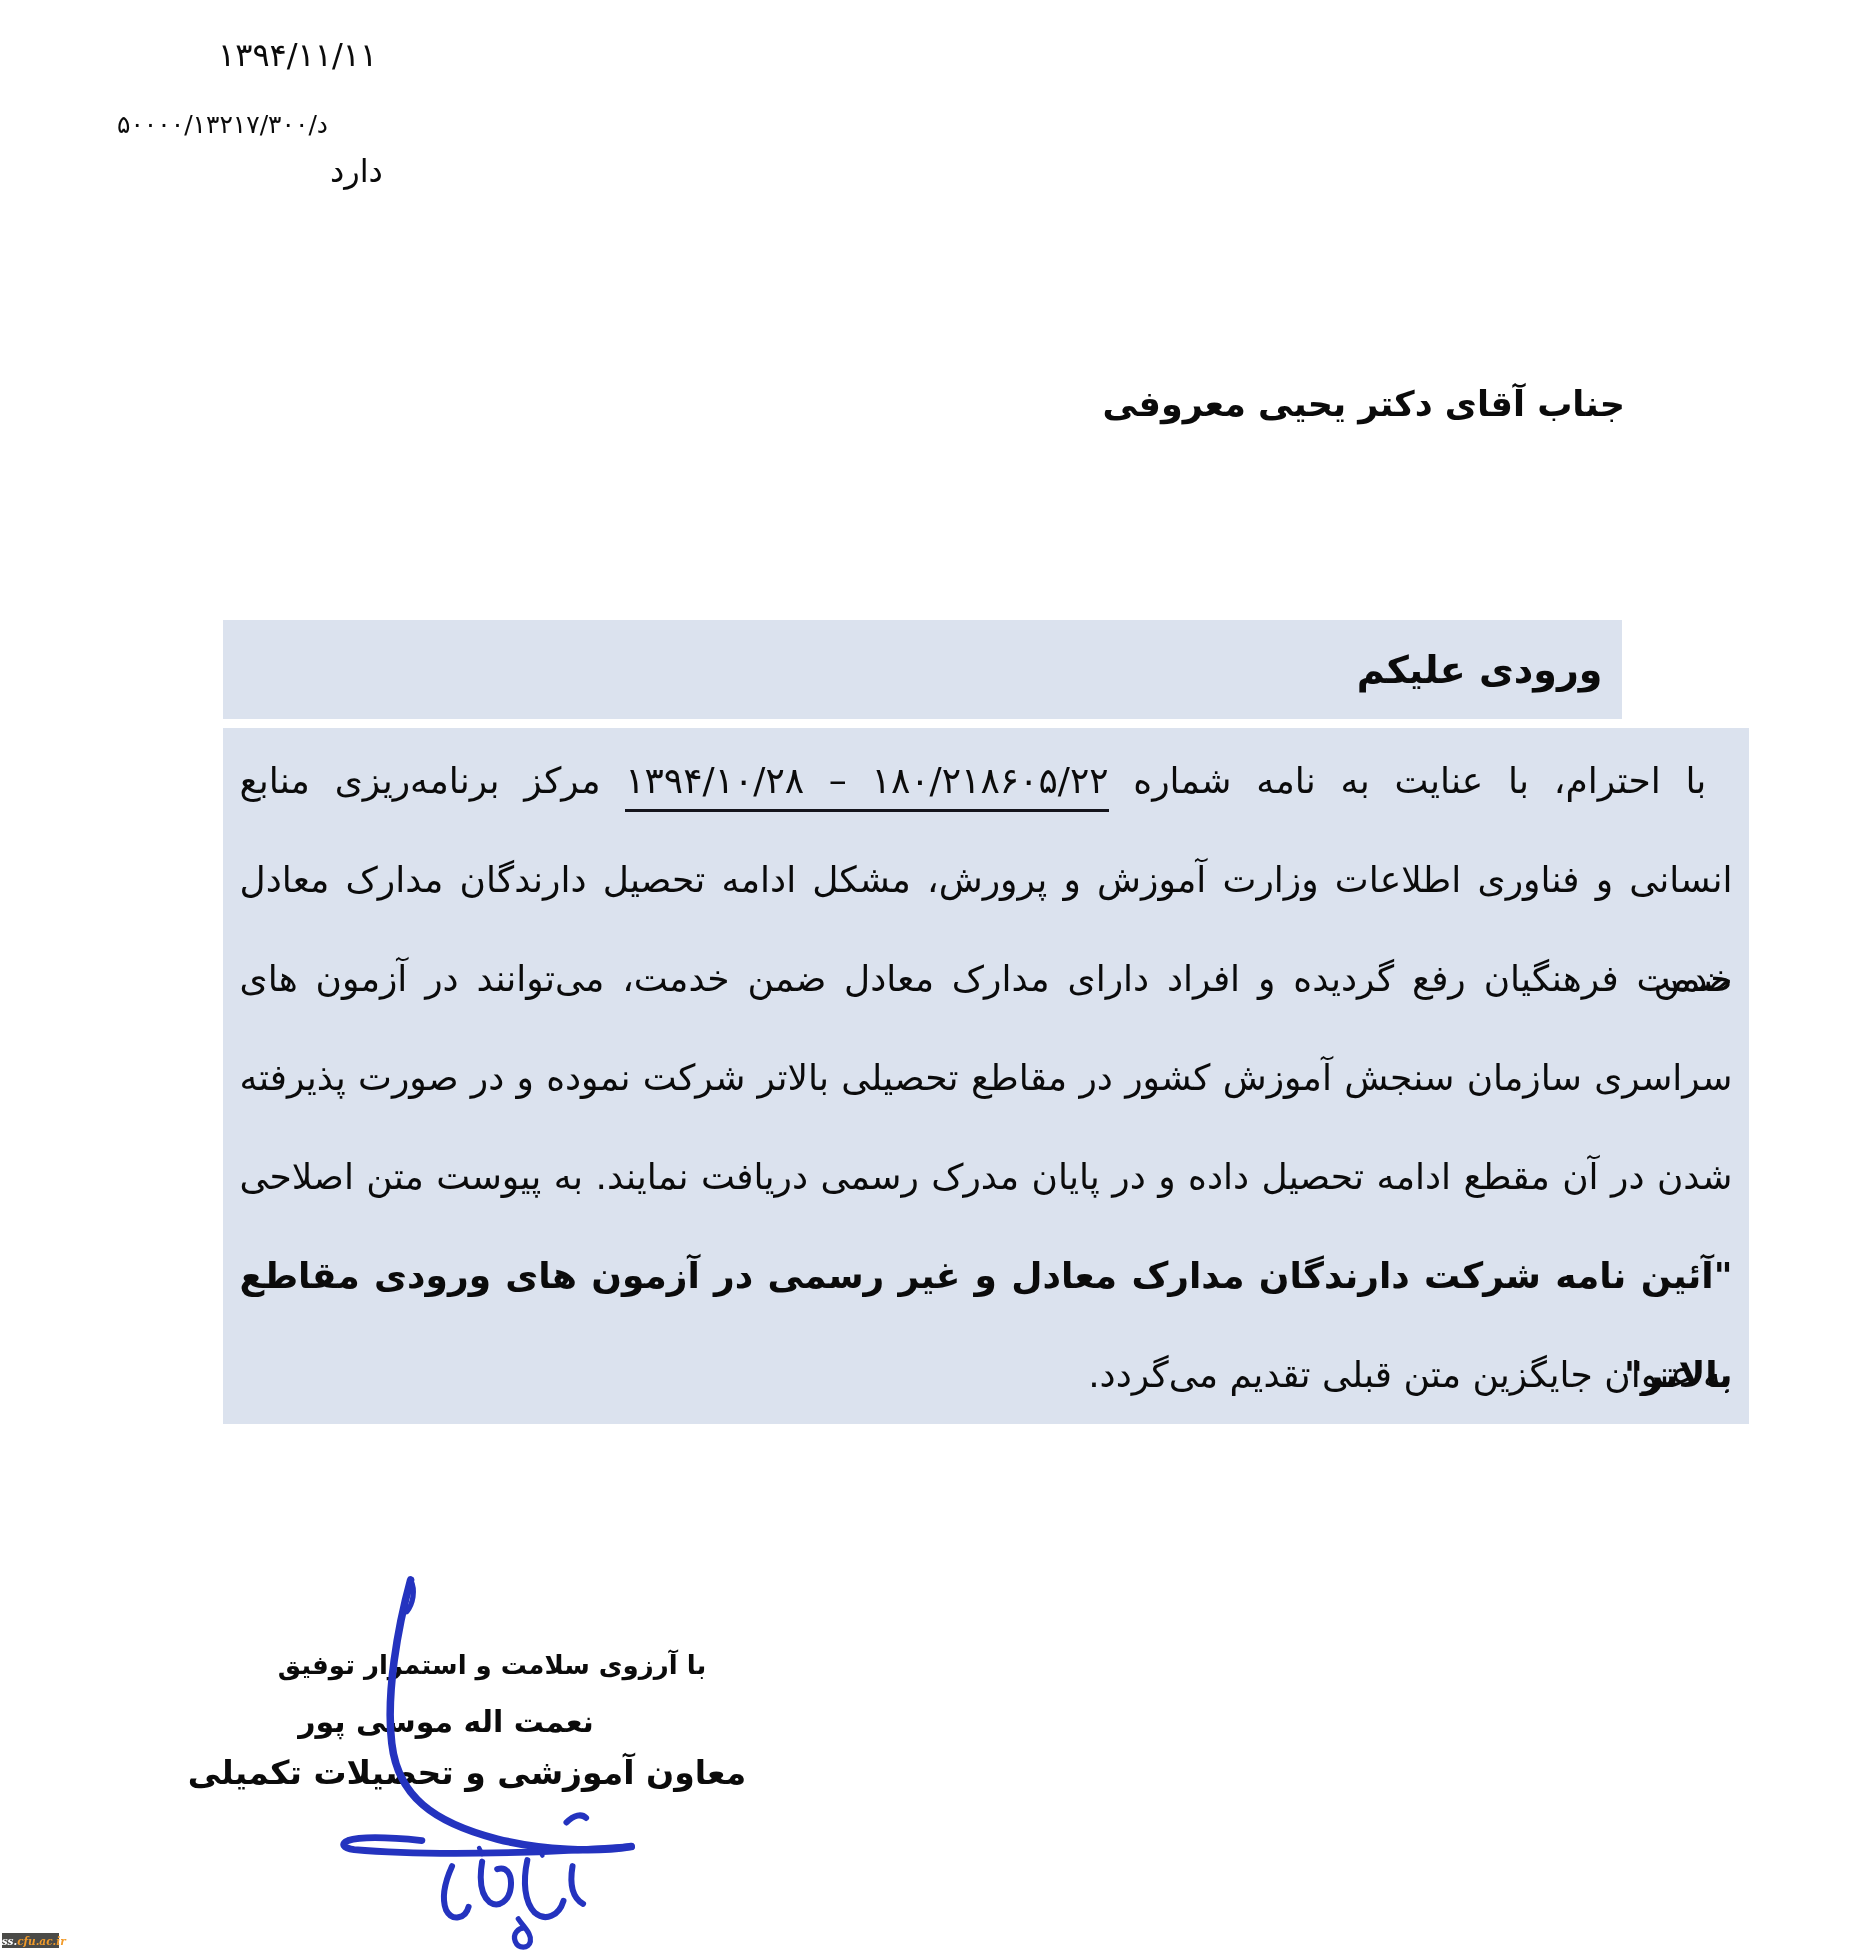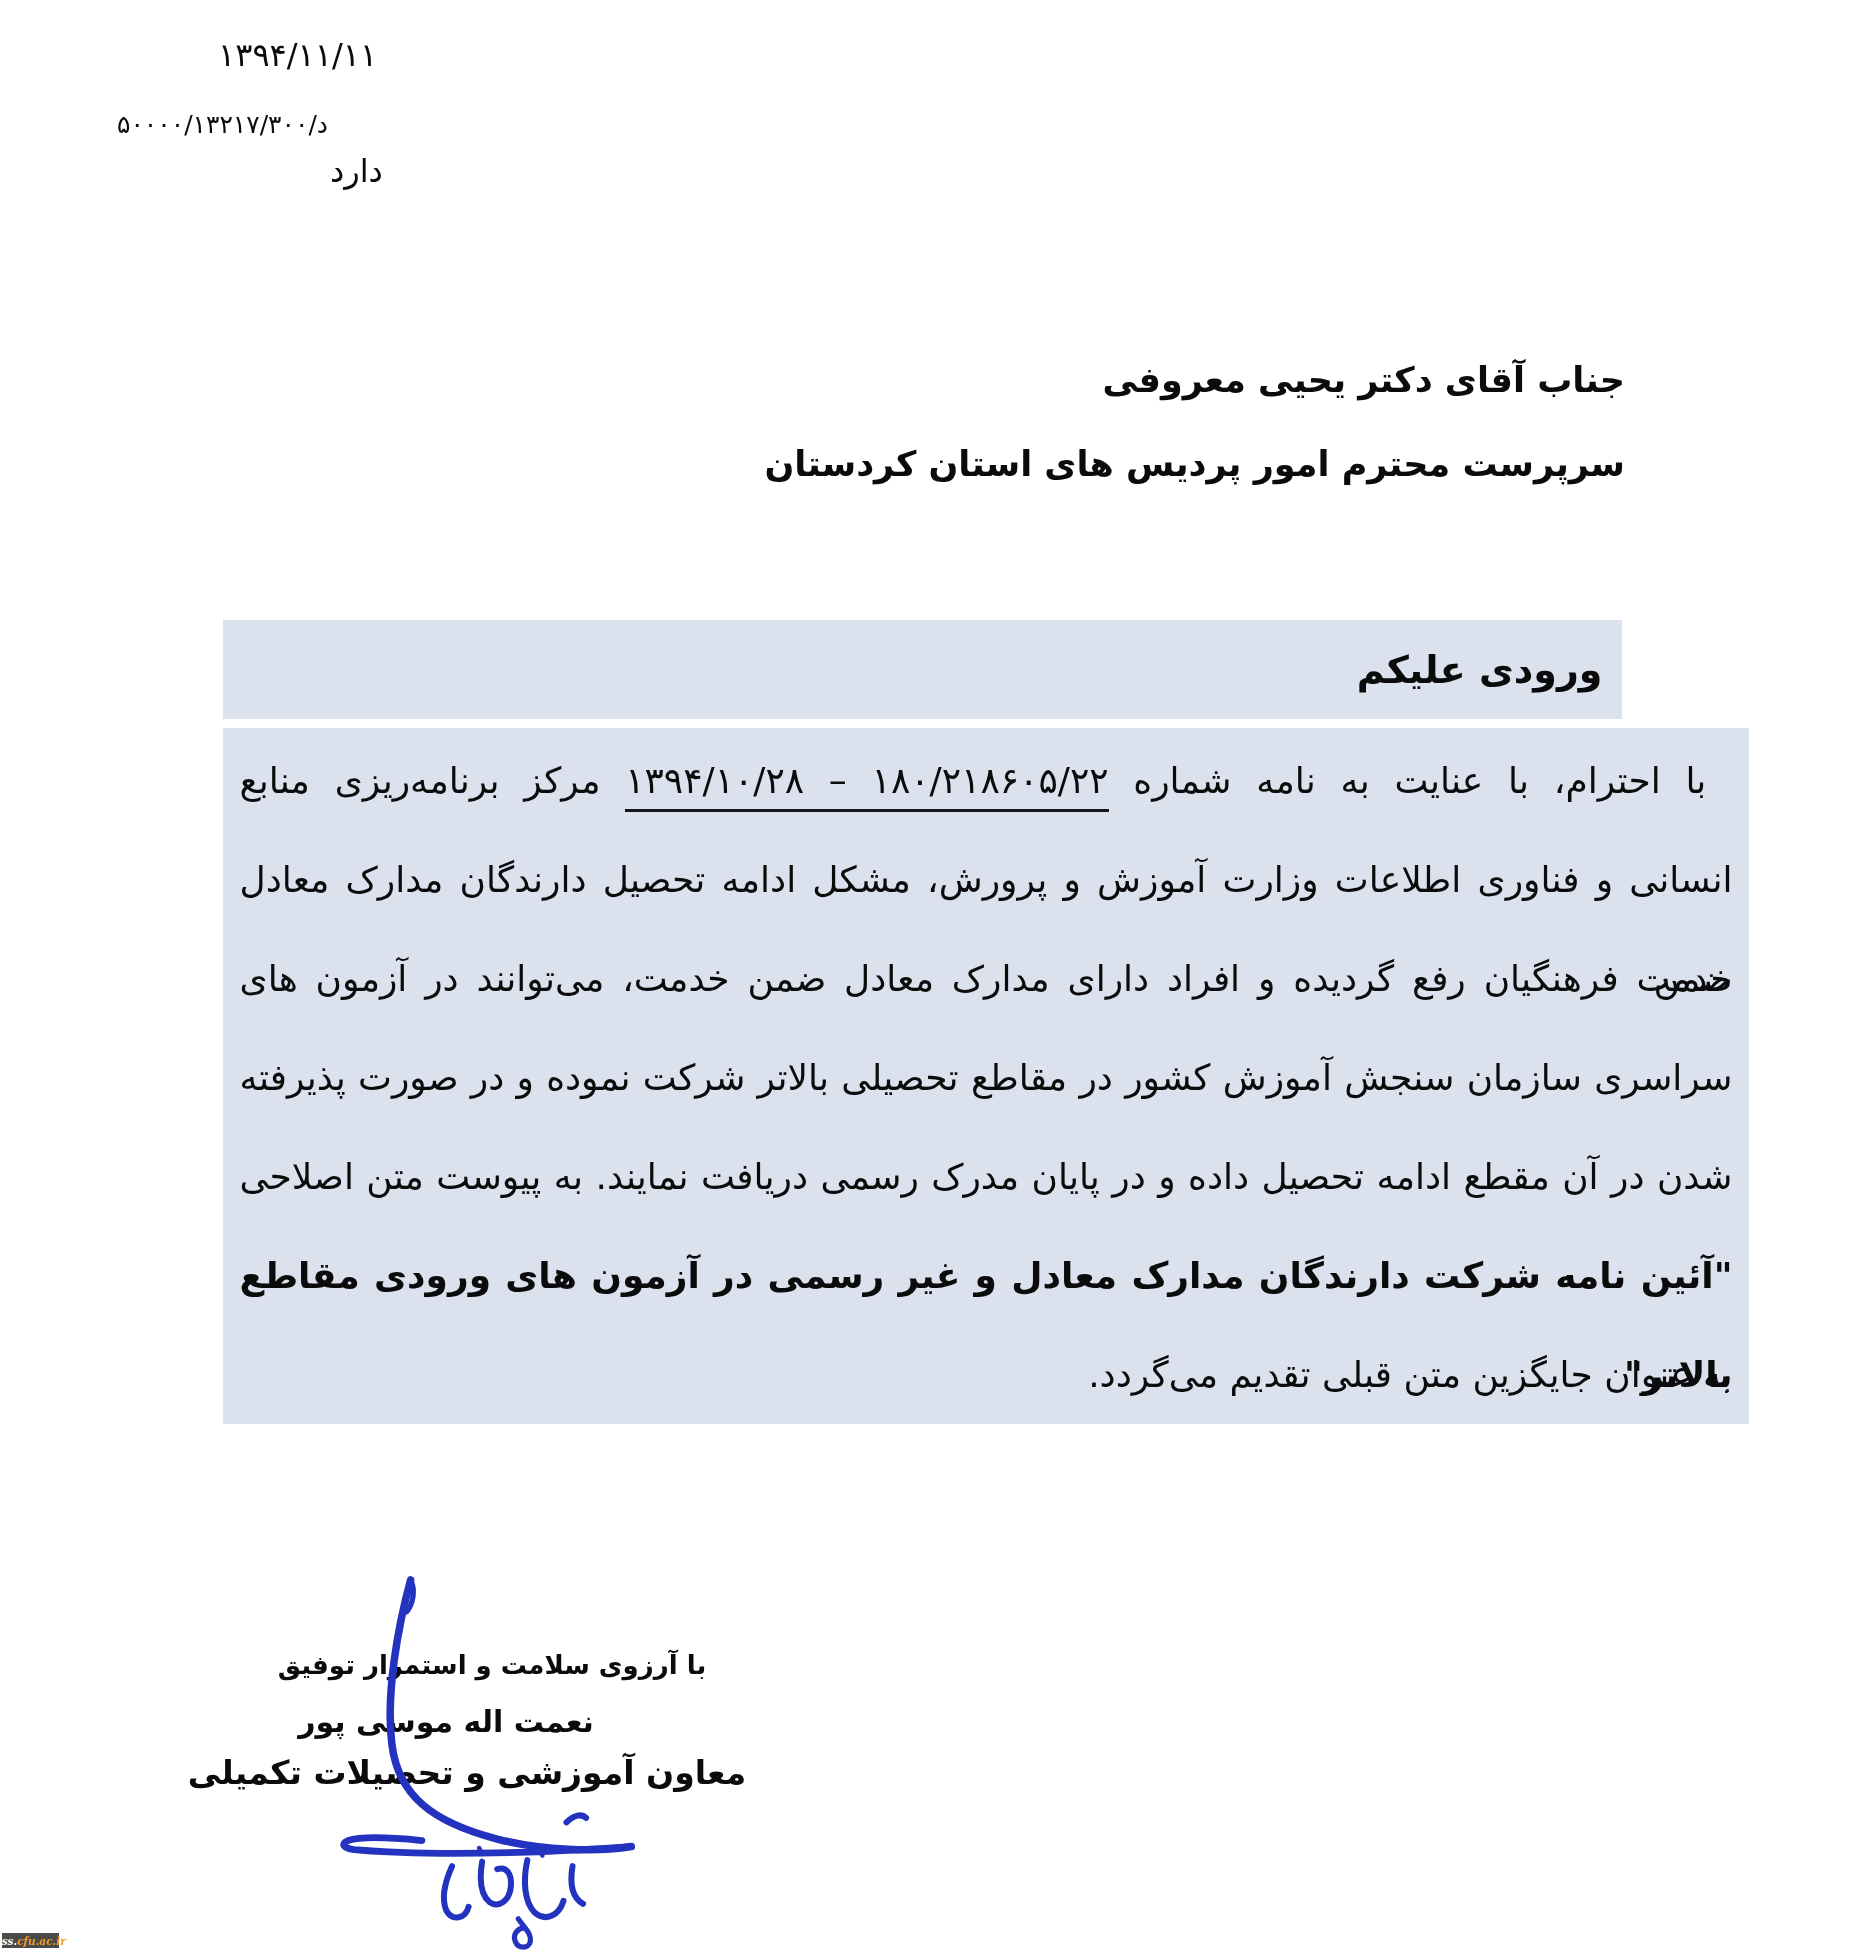--- a/index.html
+++ b/index.html
@@ -7,21 +7,21 @@
     position:relative;width:1868px;height:1955px;background:#ffffff;overflow:hidden;
     font-family:"DejaVu Sans",sans-serif;color:#0b0b0b;direction:rtl;
   }
   .abs{position:absolute;}
   
   #hdr-date{left:218px;top:36px;font-size:32px;direction:ltr;}
   #hdr-ref{left:117px;top:110px;font-size:25px;direction:ltr;}
   #hdr-att{left:330px;top:152px;font-size:32px;}
   
   .rcpt{right:243px;font-weight:bold;font-size:35px;text-align:right;white-space:nowrap;}
-  #rcpt1{top:360px;}
+  #rcpt1{top:384px;}
   #rcpt2{top:444px;}
   
   #salute-box{left:223px;top:620px;width:1399px;height:99px;display:flex;align-items:center;justify-content:flex-start;}
   #salute-text{font-weight:bold;font-size:38px;padding-right:19.6px;}
   
   #body-box{left:223px;top:728px;width:1526px;height:696px;padding:3px 16.6px;box-sizing:border-box;}
   .bline{
     height:99px;line-height:99px;font-size:36px;white-space:nowrap;
     text-align:justify;text-align-last:justify;-moz-text-align-last:justify;
   }
@@ -43,21 +43,20 @@
 </head>
 <body>
 
 <div id="page">
 
   <div class="abs" id="hdr-date">۱۳۹۴/۱۱/۱۱</div>
   <div class="abs" id="hdr-ref">د/۵۰۰۰۰/۱۳۲۱۷/۳۰۰</div>
   <div class="abs" id="hdr-att">دارد</div>
 
   <div class="abs rcpt" id="rcpt1">جناب آقای دکتر یحیی معروفی</div>
-  <div class="abs rcpt" id="rcpt2">سرپرست محترم امور پردیس های استان کردستان</div>
 
   <div class="abs" id="salute-box" style="background: rgb(219, 226, 238);">
     <span id="salute-text">ورودی علیکم</span>
   </div>
 
   <div class="abs" id="body-box" style="background: rgb(219, 226, 238);">
       <div class="bline" style="text-indent: 26px;"><span>با احترام، با عنایت به نامه شماره </span><span class="useg">۱۸۰/۲۱۸۶۰۵/۲۲ – ۱۳۹۴/۱۰/۲۸</span><span> مرکز برنامه‌ریزی منابع</span></div>
       <div class="bline"><span>انسانی و فناوری اطلاعات وزارت آموزش و پرورش، مشکل ادامه تحصیل دارندگان مدارک معادل ضمن</span></div>
       <div class="bline"><span>خدمت فرهنگیان رفع گردیده و افراد دارای مدارک معادل ضمن خدمت، می‌توانند در آزمون های</span></div>
       <div class="bline"><span>سراسری سازمان سنجش آموزش کشور در مقاطع تحصیلی بالاتر شرکت نموده و در صورت پذیرفته</span></div>

